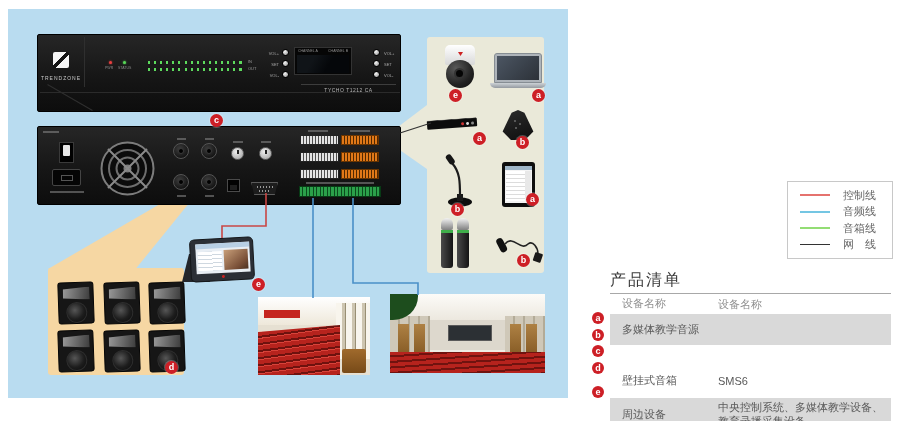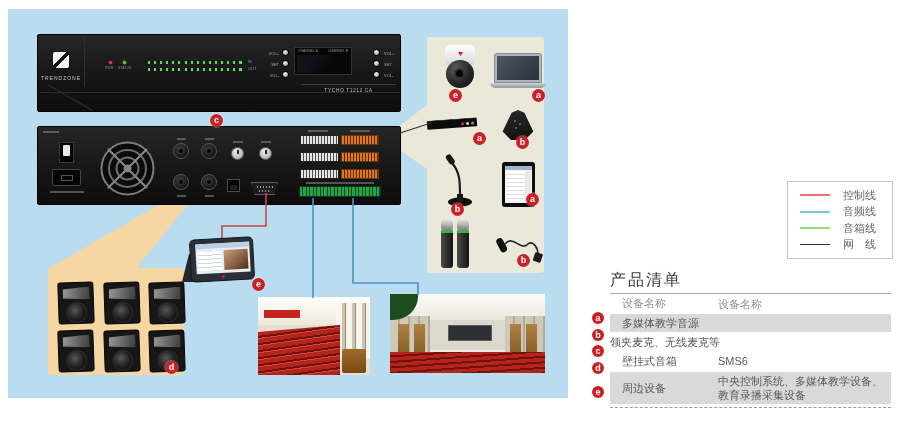--- a/index.html
+++ b/index.html
@@ -153,21 +153,21 @@
   .legend-label { margin-left:13px; font-size:11px; color:#666; }
 
   
   .plist-title { left:610px; top:270px; font-size:16px; font-weight:normal; color:#3b3b3b; letter-spacing:2px; z-index:2; }
   .ptable { left:610px; top:293px; width:281px; border-top:1px solid #a8a8a8; font-size:11px; z-index:2; }
   .prow { display:flex; align-items:center; margin-top:2px; color:#595959; }
   .prow .c1 { width:108px; padding-left:12px; }
   .prow .c2 { flex:1; white-space:pre-line; line-height:14px; }
   .phead { color:#8f8f8f; height:17px; margin-top:1px; }
   .shaded { background:#d9d9d9; }
-  .rh15 { height:18px; } .rh16 { height:16px; } .rh32 { height:32px; }
+  .rh15 { height:31px; } .rh16 { height:16px; } .rh32 { height:32px; }
   .pt-bottom { margin-top:3px; border-top:1px dashed #9a9a9a; height:0; }
 </style>
 </head>
 <body>
 
 <div class="abs diagram-bg"></div>
 <div class="abs device-box-wedge"></div>
 <div class="abs device-box"></div>
 <div class="abs speaker-wedge"></div>
 <div class="abs speaker-box"></div>
@@ -424,21 +424,20 @@
 <div class="abs plist-title">产品清单</div>
 <div class="abs ptable">
   <div class="prow phead">
     <div class="c1">设备名称</div>
     <div class="c2">设备名称</div>
   </div>
   <div class="prow shaded rh15">
     <div class="c1">多媒体教学音源</div>
   </div>
   <div class="prow rh16">
-    <div class="c2">领夹麦克、无线麦克等</div>
   </div>
   <div class="prow rh15">
     <div class="c1">壁挂式音箱</div>
     <div class="c2">SMS6</div>
   </div>
   <div class="prow shaded rh32">
     <div class="c1">周边设备</div>
     <div class="c2">中央控制系统、多媒体教学设备、
 教育录播采集设备</div>
   </div>

